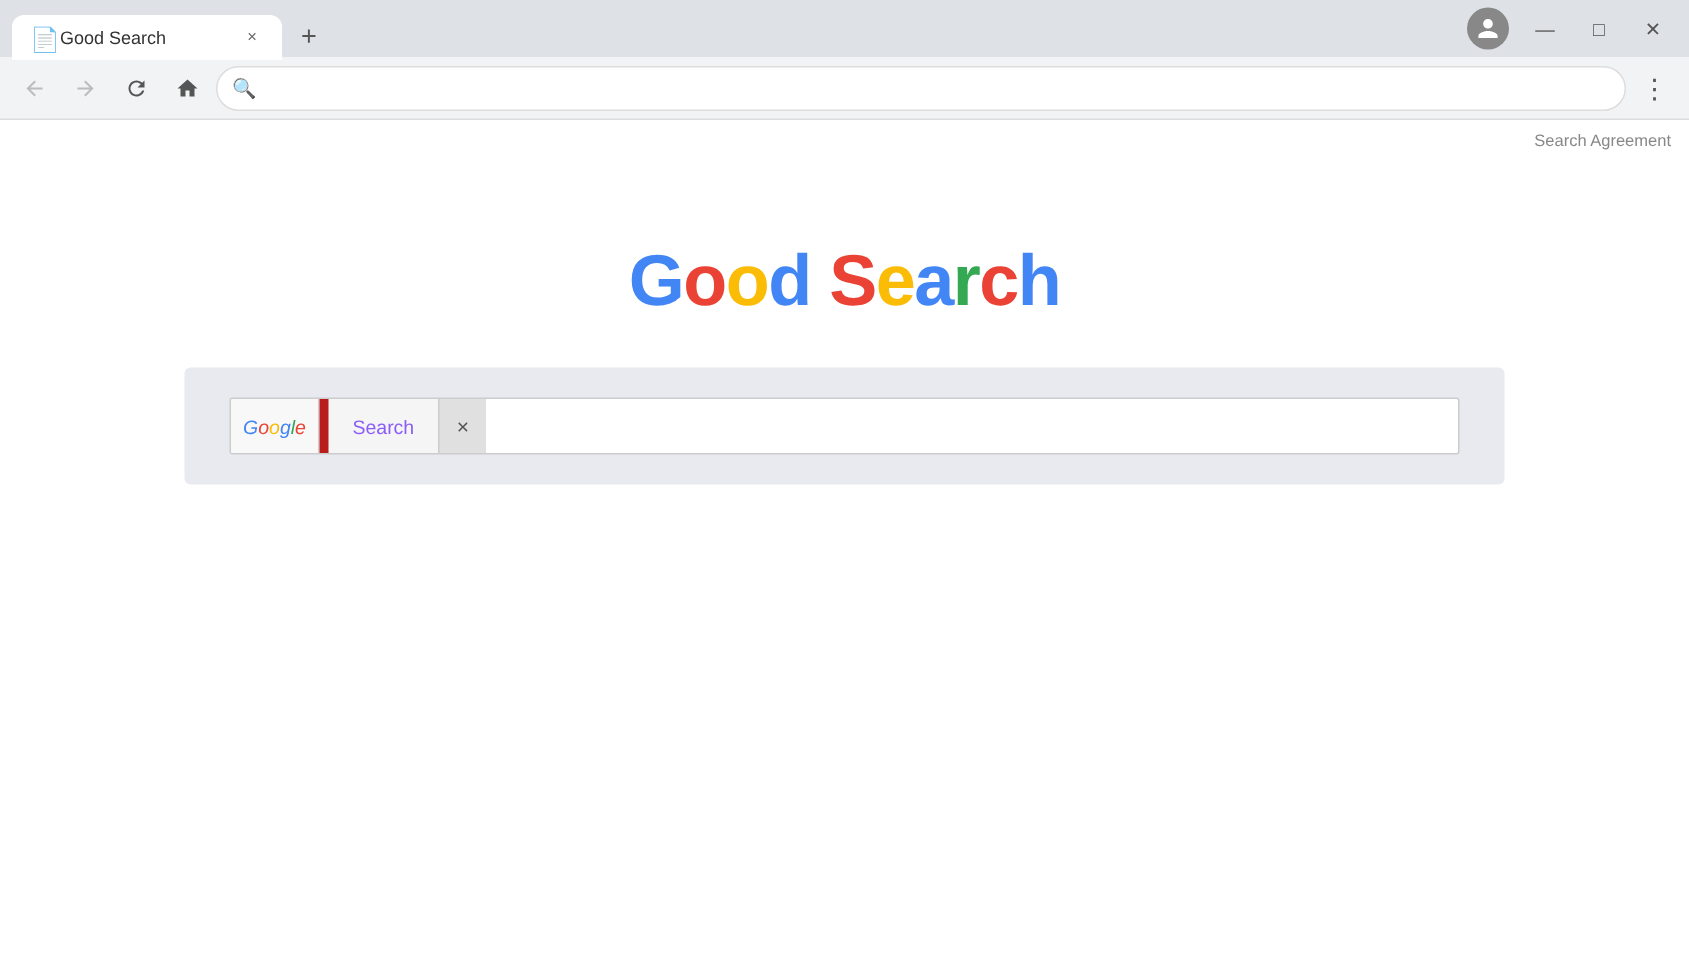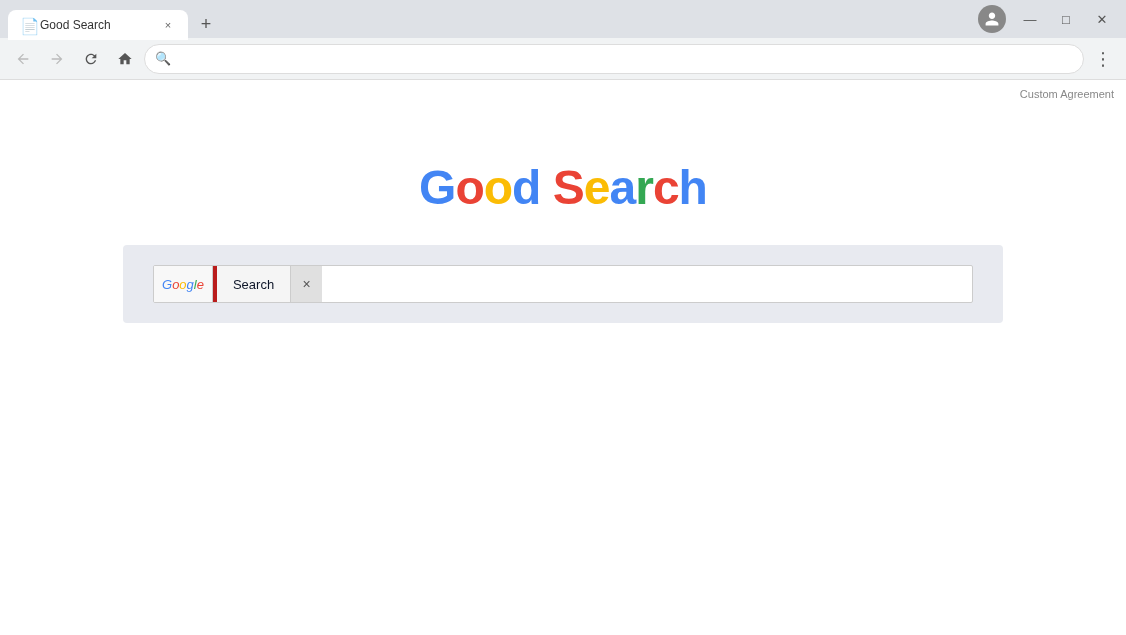--- a/index.html
+++ b/index.html
@@ -248,25 +248,25 @@
       outline: none;
       padding: 0 10px;
       font-size: 14px;
       color: #999;
       background: transparent;
       height: 100%;
     }
     .search-btn {
       background: #f5f5f5;
       border: none;
-      border-left: 4px solid #b91c1c;
+      border-left: 6px solid #b91c1c;
       padding: 0 16px;
       height: 100%;
       font-size: 13px;
-      color: #0f172a;
+      color: #8b5cf6;
       cursor: pointer;
       font-weight: 500;
     }
     .search-clear-btn {
       background: #e0e0e0;
       border: none;
       border-left: 1px solid #ccc;
       width: 32px;
       height: 100%;
       font-size: 14px;
@@ -331,21 +331,21 @@
       </svg>
     </div>
     <div class="address-bar-wrapper">
       <span class="search-icon-small">🔍</span>
       <input class="address-input" type="text" value="" style="">
     </div>
     <div class="menu-btn">⋮</div>
   </div>
 
   <div class="page-content">
-    <a class="license-link">Custom Agreement</a>
+    <a class="license-link">Search Agreement</a>
 
     <div class="main-content">
 
       <div class="good-search-title">
         <span class="gs-g1">G</span><span class="gs-o1">o</span><span class="gs-o2">o</span><span class="gs-d">d</span><span>&nbsp;</span><span class="gs-s">S</span><span class="gs-e">e</span><span class="gs-a">a</span><span class="gs-r">r</span><span class="gs-c">c</span><span class="gs-h">h</span>
       </div>
 
       <div class="search-container">
         <div class="search-box">
           <div class="google-label">

